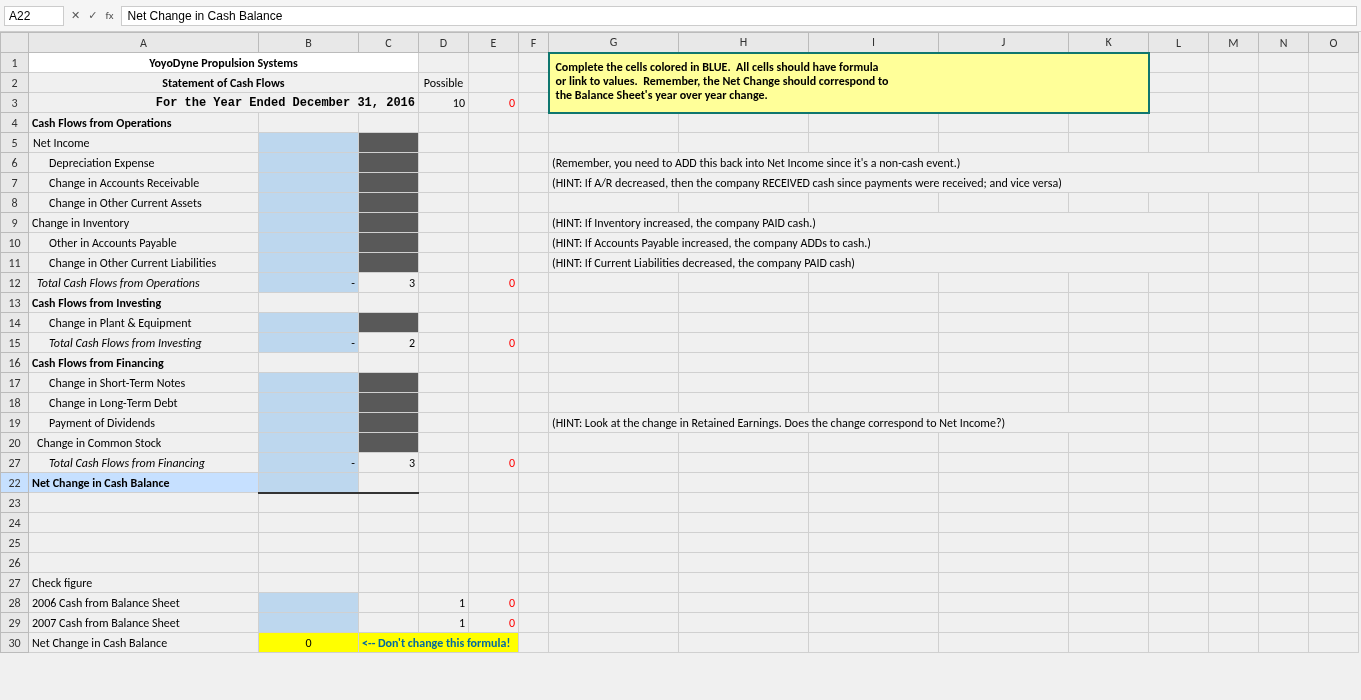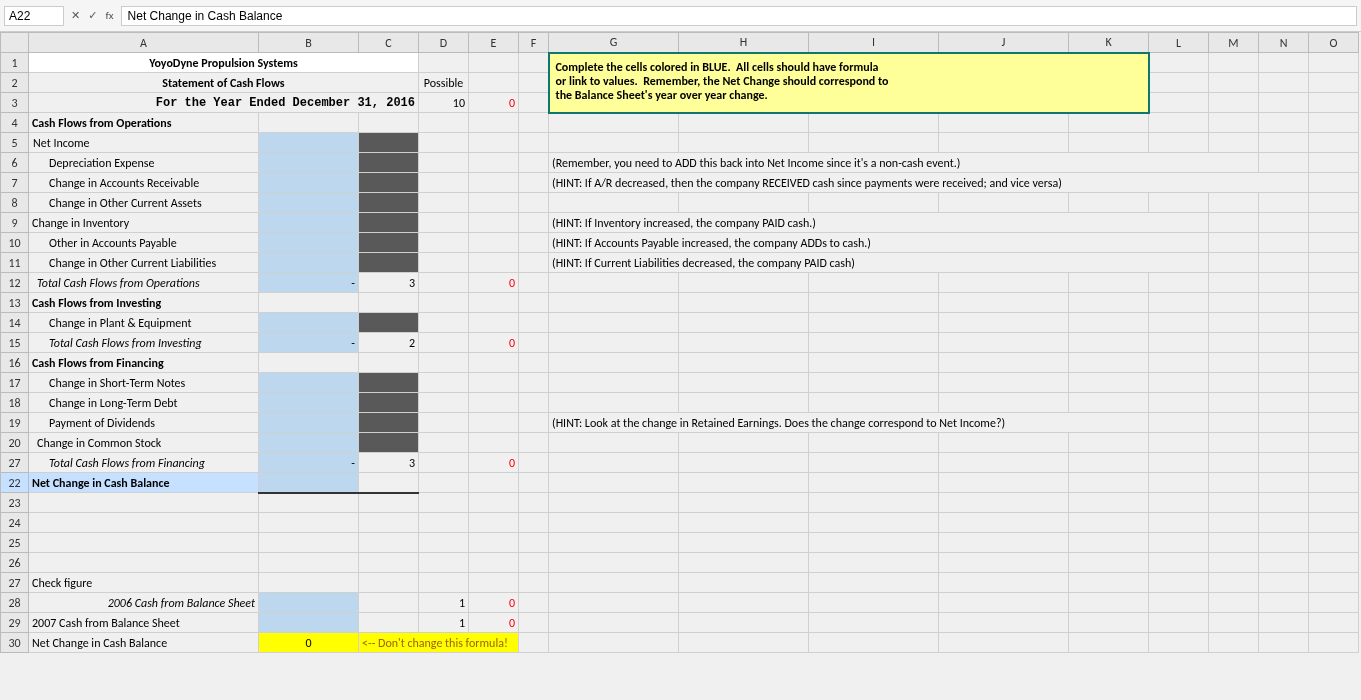--- a/index.html
+++ b/index.html
@@ -594,21 +594,21 @@
       <td></td>
       <td></td>
       <td></td>
       <td></td>
       <td></td>
       <td></td>
     </tr>
 
     <tr>
       <td class="row-header">28</td>
-      <td style="text-align:right;font-style:italic;">2006 Cash from Balance Sheet</td>
+      <td style="text-align:left;">2006 Cash from Balance Sheet</td>
       <td style="background:#bdd7ee;"></td>
       <td></td>
       <td style="text-align:right;">1</td>
       <td style="color:red; text-align:right;">0</td>
       <td></td>
       <td></td>
       <td></td>
       <td></td>
       <td></td>
       <td></td>
@@ -634,21 +634,21 @@
       <td></td>
       <td></td>
       <td></td>
       <td></td>
     </tr>
 
     <tr>
       <td class="row-header">30</td>
       <td>Net Change in Cash Balance</td>
       <td style="background:#ffff00; text-align:center;">0</td>
-      <td colspan="3" style="background:#ffff00; color:#a16207; font-weight:normal;">&lt;-- Don't change this formula!</td>
+      <td colspan="3" style="background:#ffff00; color:#0369a1; font-weight:bold;">&lt;-- Don't change this formula!</td>
       <td></td>
       <td></td>
       <td></td>
       <td></td>
       <td></td>
       <td></td>
       <td></td>
       <td></td>
       <td></td>
       <td></td>

